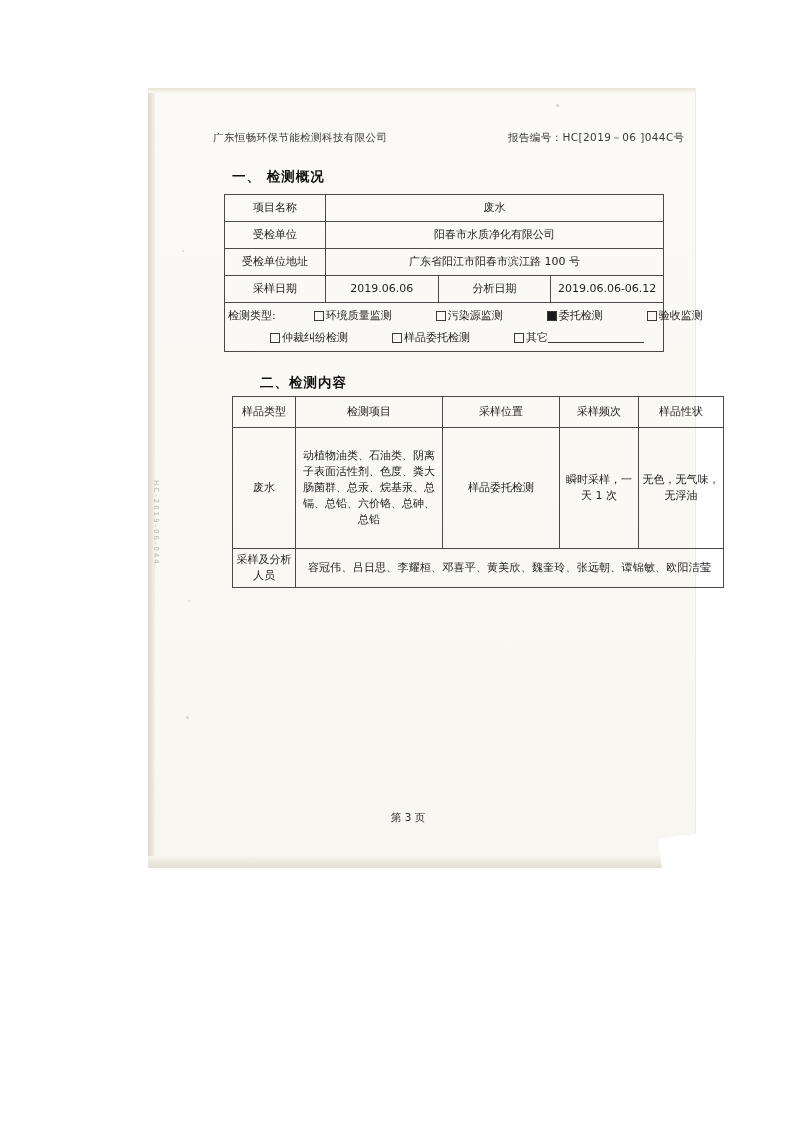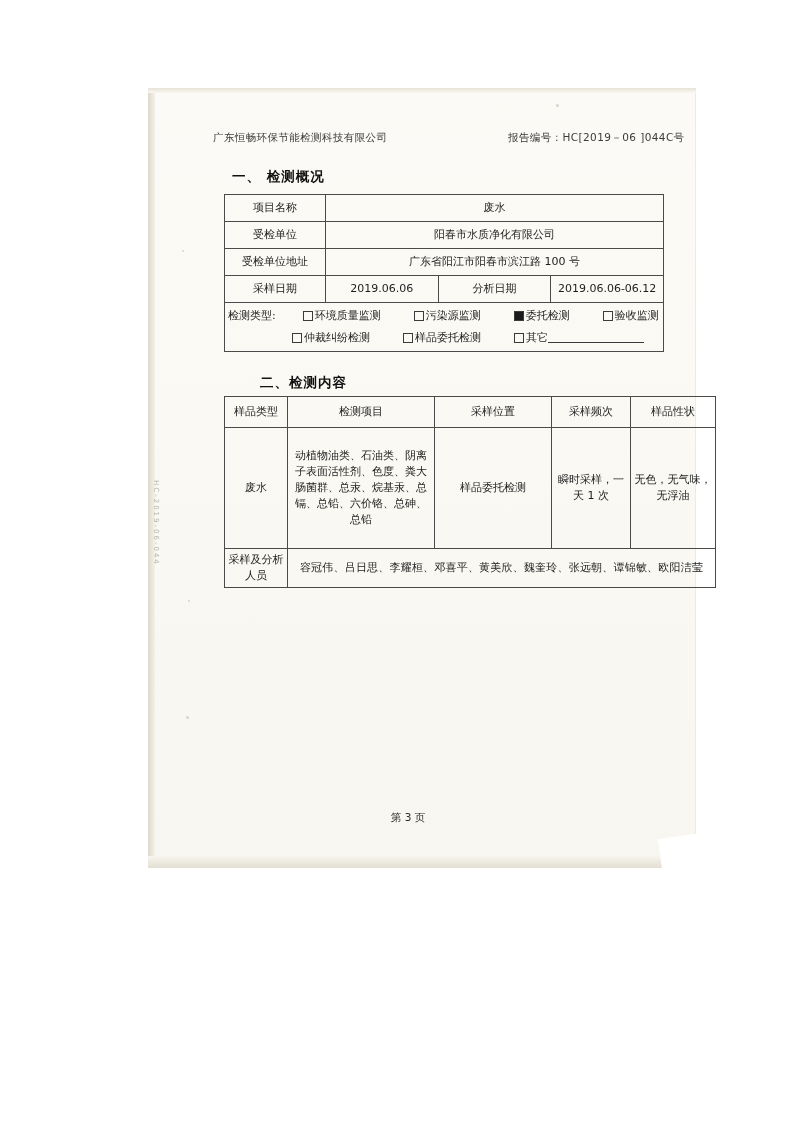--- a/index.html
+++ b/index.html
@@ -118,21 +118,21 @@
   #tbl-overview td { height: 22px; }
   #tbl-overview td.lbl { width: 94px; }
 
   .cbrow {
     text-align: left;
     padding-left: 6px;
   }
   .cbline {
     display: flex;
     align-items: center;
-    gap: 0;
+    gap: 11px;
     white-space: nowrap;
   }
   .cb {
     display: inline-block;
     width: 8px;
     height: 8px;
     border: 1px solid #3a3a3a;
     background: transparent;
     flex: 0 0 auto;
     margin-right: 2px;
@@ -140,21 +140,21 @@
   .cb.checked { background: #1a1a1a; }
   .cbitem { margin-right: 16px; display: inline-flex; align-items: center; padding-left: 17px; }
   .blank-line {
     display: inline-block;
     border-bottom: 1px solid #3a3a3a;
     width: 96px;
     height: 10px;
   }
 
   
-  #tbl-content { left: 224px; top: 396px; width: 456px; }
+  #tbl-content { left: 232px; top: 396px; width: 456px; }
   #tbl-content td.hd { height: 26px; font-size: 11px; }
   #tbl-content td.body-cell { height: 116px; }
   #tbl-content td.staff { height: 34px; }
   #tbl-content .c1 { width: 56px; }
   #tbl-content .c2 { width: 140px; }
   #tbl-content .c3 { width: 110px; }
   #tbl-content .c4 { width: 72px; }
   #tbl-content .c5 { width: 78px; }
 
   .items-text {

